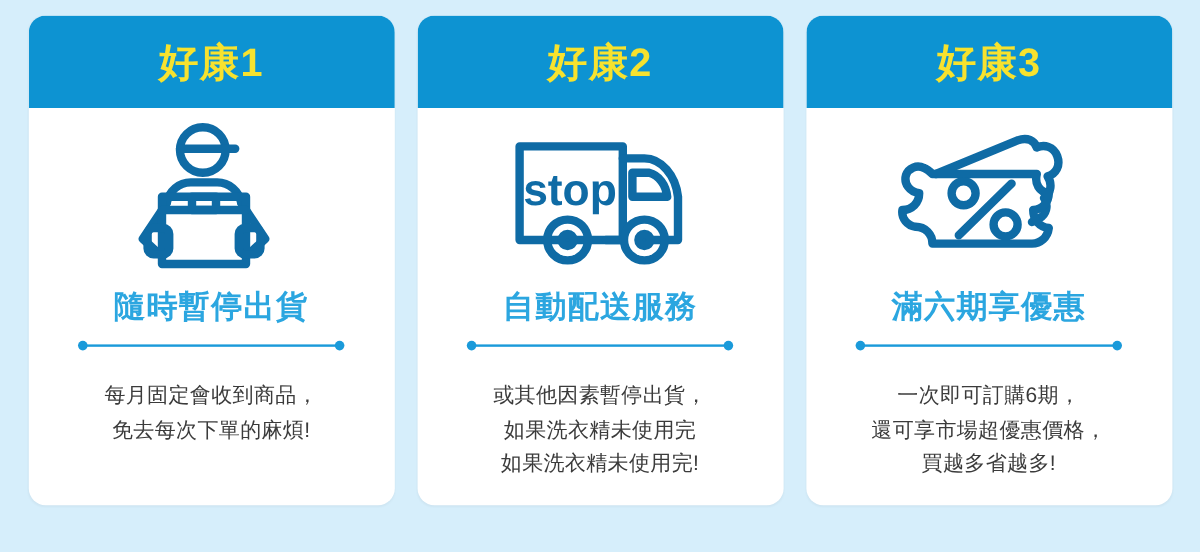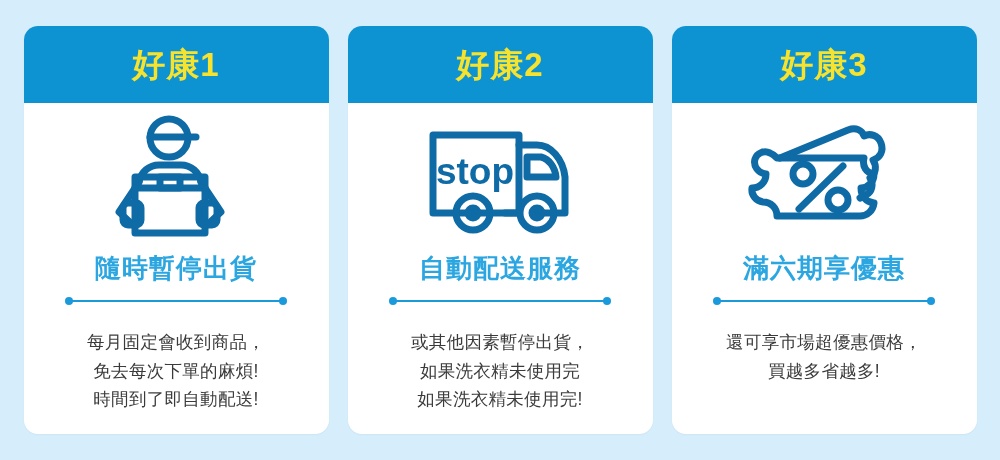--- a/index.html
+++ b/index.html
@@ -14,21 +14,21 @@
     overflow: hidden;
   }
   .board {
     position: relative;
     width: 1000px;
     height: 460px;
     display: flex;
     justify-content: center;
     align-items: flex-start;
     gap: 19px;
-    padding-top: 26px;
+    padding-top: 13px;
     box-sizing: border-box;
   }
   .card {
     width: 305px;
     height: 408px;
     background: #ffffff;
     border-radius: 14px;
     overflow: hidden;
     display: flex;
     flex-direction: column;
@@ -135,21 +135,20 @@
       </div>
       <div class="card-title">隨時暫停出貨</div>
       <div class="divider">
         <span class="divider-dot left"></span>
         <span class="divider-line"></span>
         <span class="divider-dot right"></span>
       </div>
       <div class="card-desc">
         <div>每月固定會收到商品，</div>
         <div>免去每次下單的麻煩!</div>
-        <div>時間到了即自動配送!</div>
       </div>
     </div>
   </div>
 
   <div class="card">
     <div class="card-header">
       <span class="card-header-title">好康2</span>
     </div>
     <div class="card-body">
       <div class="icon-wrap">
@@ -193,19 +192,20 @@
           <line x1="99" y1="44" x2="55" y2="87"></line>
         </svg>
       </div>
       <div class="card-title">滿六期享優惠</div>
       <div class="divider">
         <span class="divider-dot left"></span>
         <span class="divider-line"></span>
         <span class="divider-dot right"></span>
       </div>
       <div class="card-desc">
+        <div>一次即可訂購6期，</div>
         <div>還可享市場超優惠價格，</div>
         <div>買越多省越多!</div>
       </div>
     </div>
   </div>
 
 </div>
 
 </body></html>

